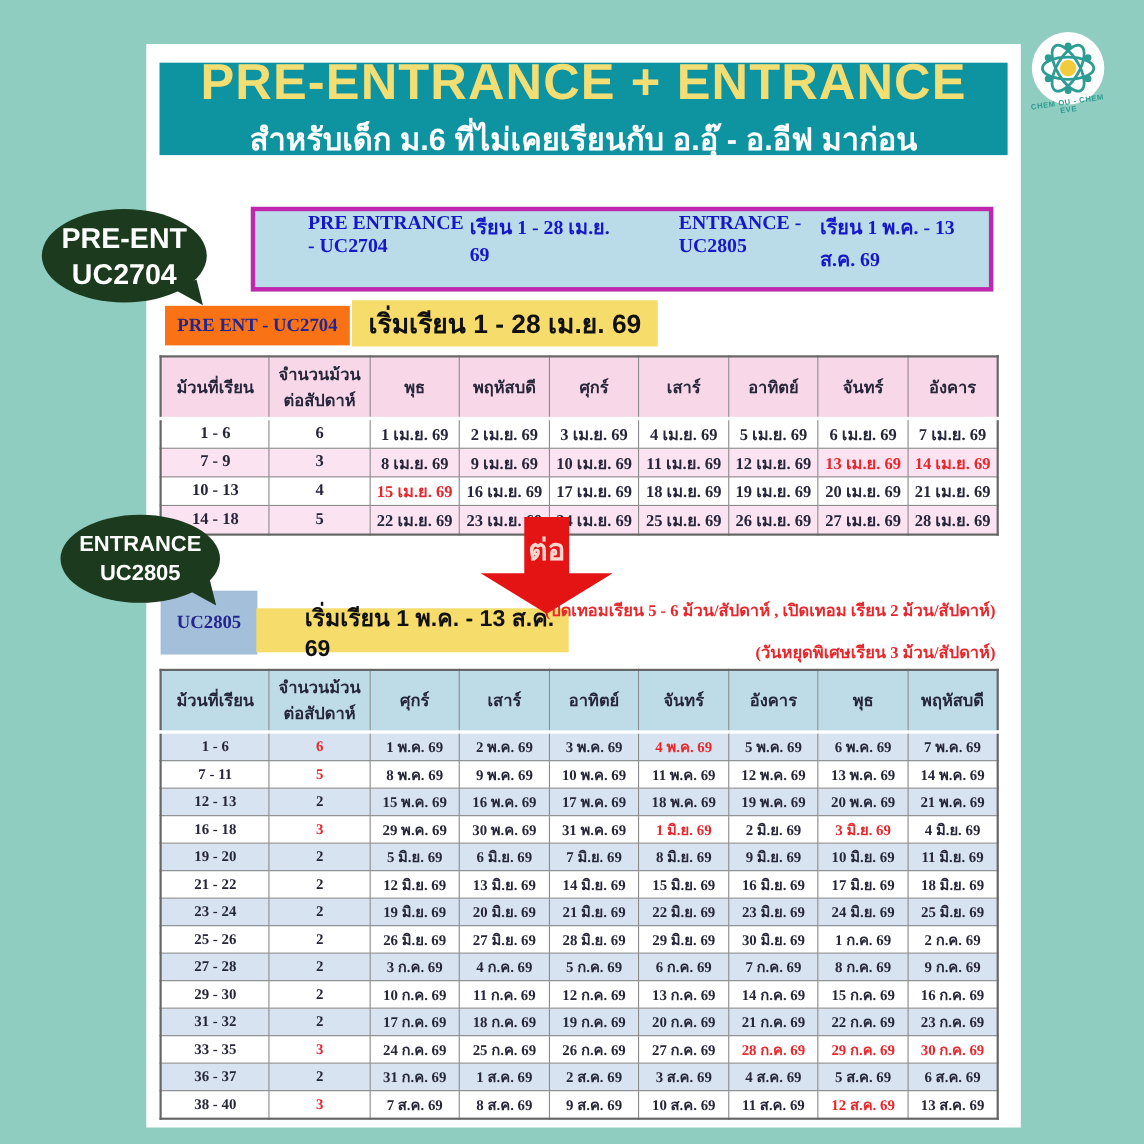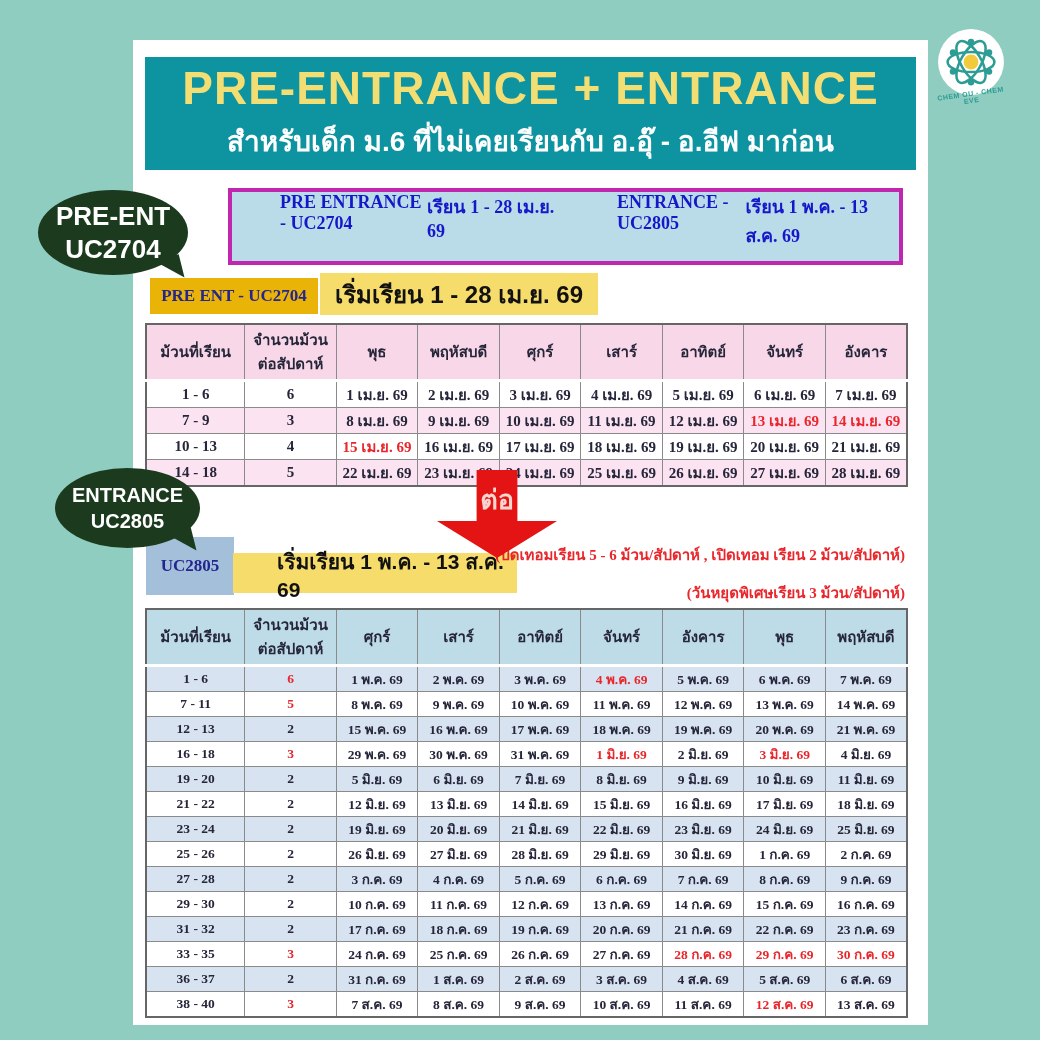--- a/index.html
+++ b/index.html
@@ -2,21 +2,21 @@
 <html><head>
 <meta charset="utf-8">
 <style>
   html,body{margin:0;padding:0;}
   body{
     width:1040px;height:1040px;position:relative;overflow:hidden;
     background:#8FCDC0;font-family:"Liberation Sans",sans-serif;
   }
   .card{position:absolute;left:133px;top:40px;width:795px;height:985px;background:#ffffff;}
   
-  .hdr{position:absolute;left:12px;top:17px;width:771px;height:113px;background:#0E93A1;
+  .hdr{position:absolute;left:12px;top:17px;width:771px;height:84px;background:#0E93A1;
        display:flex;flex-direction:column;align-items:center;justify-content:center;}
   .hdr-title{color:#F3DE74;font-size:46px;font-weight:bold;letter-spacing:1px;line-height:1.05;}
   .hdr-sub{color:#ffffff;font-size:28px;font-weight:bold;margin-top:6px;}
   
   .logo{position:absolute;left:936px;top:28px;width:70px;height:92px;text-align:center;}
   .logo svg{width:68px;height:68px;display:block;margin:0 auto;}
   .logo-text{display:block;color:#2C9C94;font-size:7px;font-weight:bold;letter-spacing:.5px;transform:rotate(-8deg);margin-top:-6px;}
   
   .info-box{position:absolute;left:95px;top:148px;width:675px;height:77px;background:#B9DCE8;
        border:4px solid #C026AE;box-sizing:border-box;display:flex;flex-direction:row;justify-content:space-evenly;}
@@ -24,21 +24,21 @@
   .info-label{width:46%;padding-left:48px;color:#1517C9;font-weight:bold;font-size:18px;font-family:"Liberation Serif",serif;}
   .info-value{color:#1517C9;font-weight:bold;font-size:18px;font-family:"Liberation Serif",serif;}
   
   .badge{position:absolute;background:#1B3A1E;border-radius:50%;color:#fff;font-weight:bold;
        display:flex;flex-direction:column;align-items:center;justify-content:center;text-align:center;z-index:5;}
   .badge:after{content:"";position:absolute;right:6px;bottom:-6px;width:0;height:0;
        border-left:26px solid transparent;border-top:24px solid #1B3A1E;transform:rotate(-14deg);}
   .badge1{left:38px;top:190px;width:150px;height:85px;font-size:26px;line-height:1.25;}
   .badge2{left:55px;top:468px;width:145px;height:80px;font-size:20px;line-height:1.3;}
   
-  .pre-tag{position:absolute;left:17px;top:238px;width:168px;height:36px;background:#eab308;
+  .pre-tag{position:absolute;left:17px;top:238px;width:168px;height:36px;background:#f97316;
        display:flex;align-items:center;justify-content:center;color:#23268F;font-weight:bold;
        font-size:17px;font-family:"Liberation Serif",serif;}
   .hl{background:#F6DC6B;color:#111111;font-weight:bold;display:flex;align-items:center;justify-content:center;}
   .hl1{position:absolute;left:187px;top:233px;width:278px;height:42px;font-size:24px;}
   .hl2{position:absolute;left:100px;top:513px;width:240px;height:40px;font-size:21px;padding-left:44px;}
   .uc-tag{position:absolute;left:13px;top:497px;width:88px;height:58px;background:#A4BFDA;
        display:flex;align-items:center;justify-content:center;color:#23268F;font-weight:bold;
        font-size:17px;font-family:"Liberation Serif",serif;}
   
   .arrow{position:absolute;left:304px;top:430px;width:120px;height:88px;background:#E41414;

